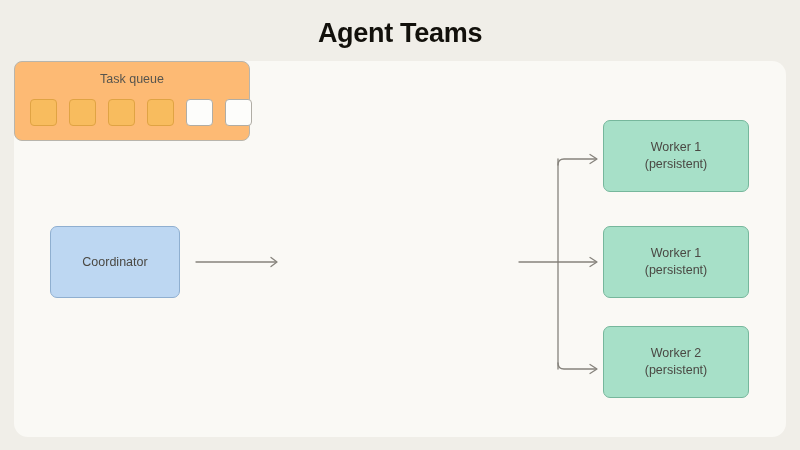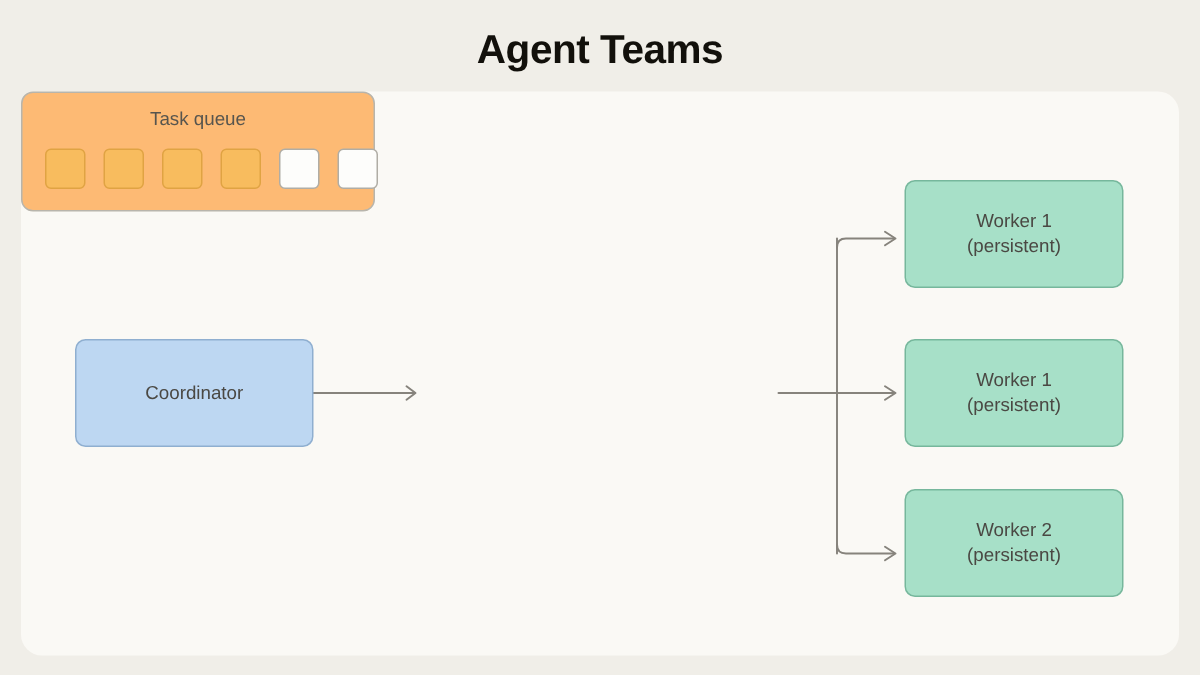--- a/index.html
+++ b/index.html
@@ -45,21 +45,21 @@
     align-items: center;
     justify-content: center;
     text-align: center;
     font-size: 12.5px;
     line-height: 17px;
     color: #4A4843;
   }
 
   .coordinator {
     left: 36px; top: 165px;
-    width: 159px; height: 72px;
+    width: 130px; height: 72px;
     background: #BDD7F2;
     border: 1px solid #8FAFD0;
   }
 
   .queue-panel {
     left: 269px; top: 162px;
     width: 236px; height: 80px;
     background: #fdba74;
     border: 1px solid #B8B5AC;
     border-radius: 8px;

